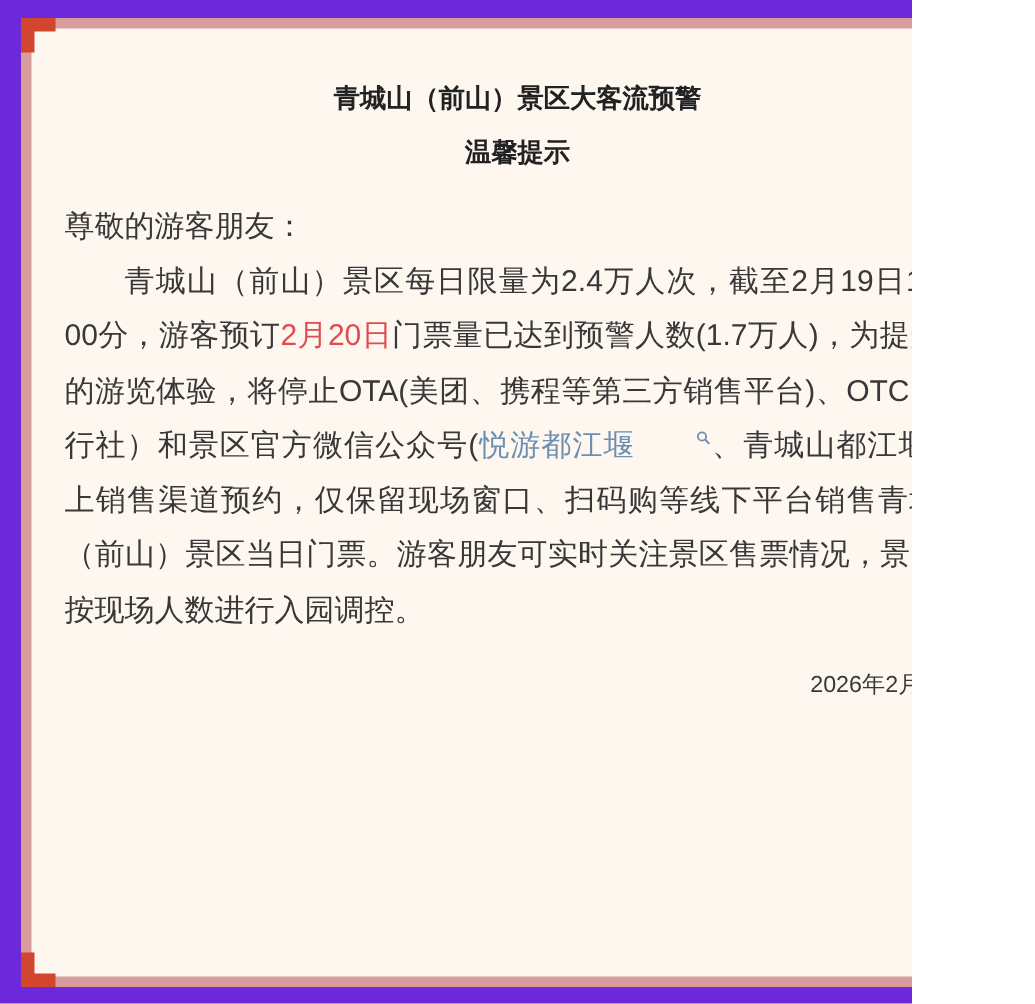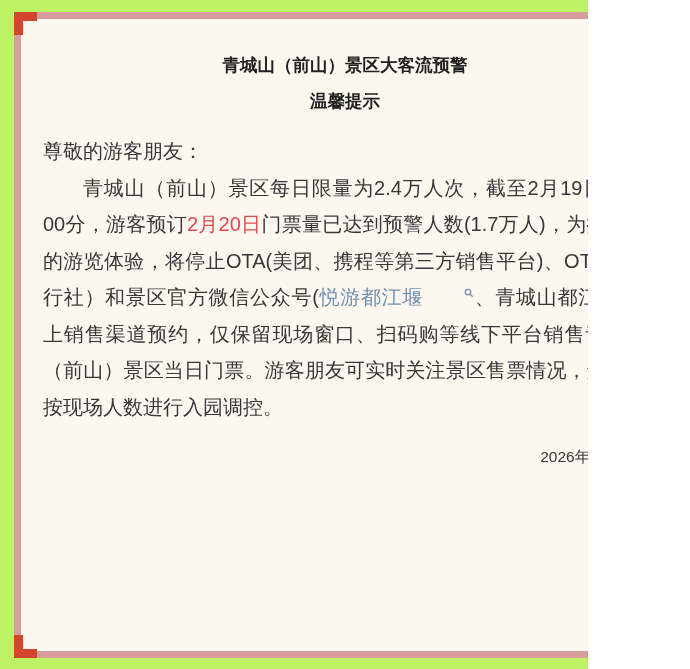--- a/index.html
+++ b/index.html
@@ -1,21 +1,22 @@
 <!DOCTYPE html>
 <html><head>
 <meta charset="utf-8">
 <style>
   html,body{margin:0;padding:0;}
   .page{
     position:relative;
     width:588px;height:669px;
-    background:#bef264;
+    background:#6d28d9;
     font-family:"Liberation Sans","DejaVu Sans",sans-serif;
     overflow:hidden;
+    padding-left:20px;
   }
   .card{
     position:absolute;left:14px;top:12px;
     width:662px;height:646px;
     box-sizing:border-box;
     background:#fdf7f0;
     border:7px solid #d89c9c;
   }
   .corner{
     position:absolute;width:23px;height:23px;

